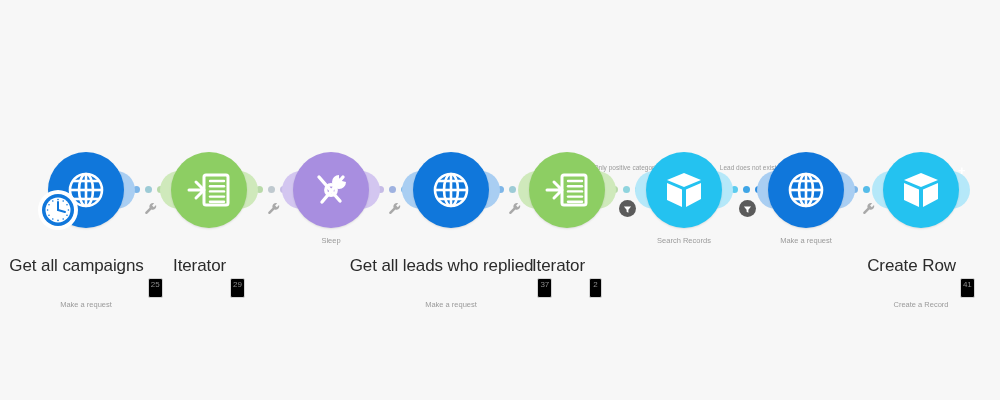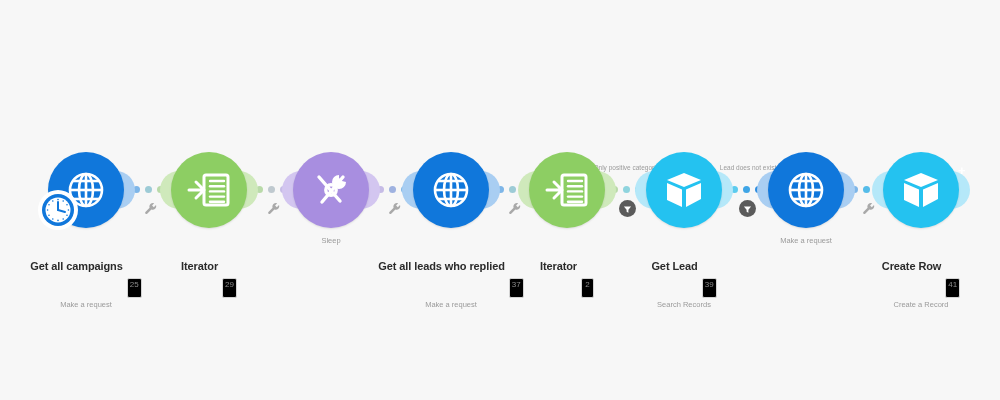--- a/index.html
+++ b/index.html
@@ -53,22 +53,22 @@
     z-index: 7;
   }
   .title-row {
     display: flex;
     align-items: center;
     justify-content: center;
     gap: 4px;
     white-space: nowrap;
   }
   .title {
-    font-size: 11px;
-    font-weight: bold;
+    font-size: 17px;
+    font-weight: normal;
     color: #2b2b2b;
     letter-spacing: -.1px;
   }
   .badge {
     display: inline-block;
     min-width: 13px;
     height: 20px;
     line-height: 11px;
     padding: 0 2px;
     font-size: 8px;
@@ -361,24 +361,20 @@
       <div class="bubble" style="background: rgb(36, 194, 240);">
         <svg width="42" height="40" viewBox="0 0 42 40">
           <g fill="#fff">
             <path d="M21 3 L38 10 L21 17 L4 10 Z"></path>
             <path d="M4 13 L19 19.5 L19 37 L4 30 Z"></path>
             <path d="M23 19.5 L38 13 L38 29 L23 37 Z"></path>
           </g>
         </svg>
       </div>
       <div class="label">
-        <div class="title-row">
-          <span class="title">Get Lead</span>
-          <span class="badge">39</span>
-        </div>
         <div class="subtitle">Search Records</div>
       </div>
     </div>
     <div class="node" style="left: 806px; top: 190px;">
       <div class="ear left" style="background: rgb(169, 206, 242);"></div>
       <div class="ear right" style="background: rgb(169, 206, 242);"></div>
       <div class="bubble" style="background: rgb(16, 119, 219);">
         <svg width="42" height="42" viewBox="0 0 42 42">
           <g fill="none" stroke="#fff" stroke-width="2.6">
             <circle cx="21" cy="21" r="16"></circle>

